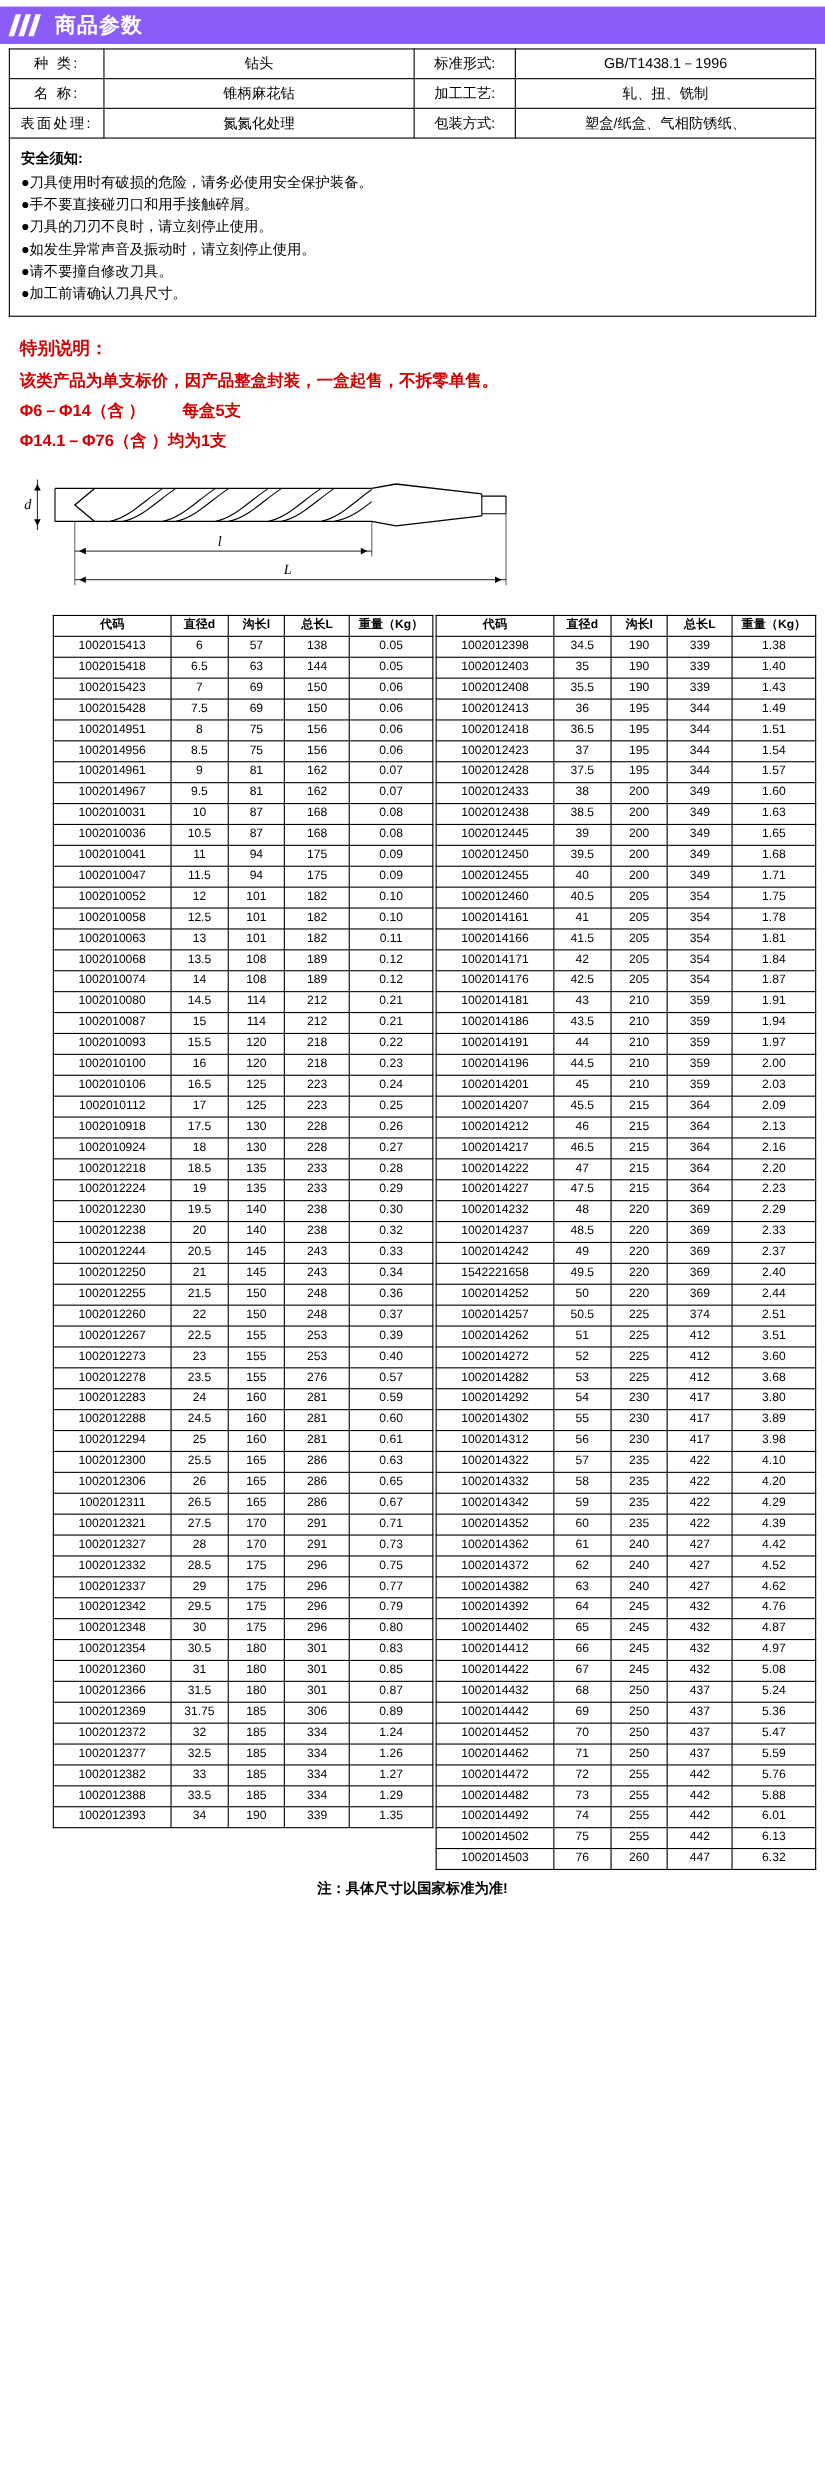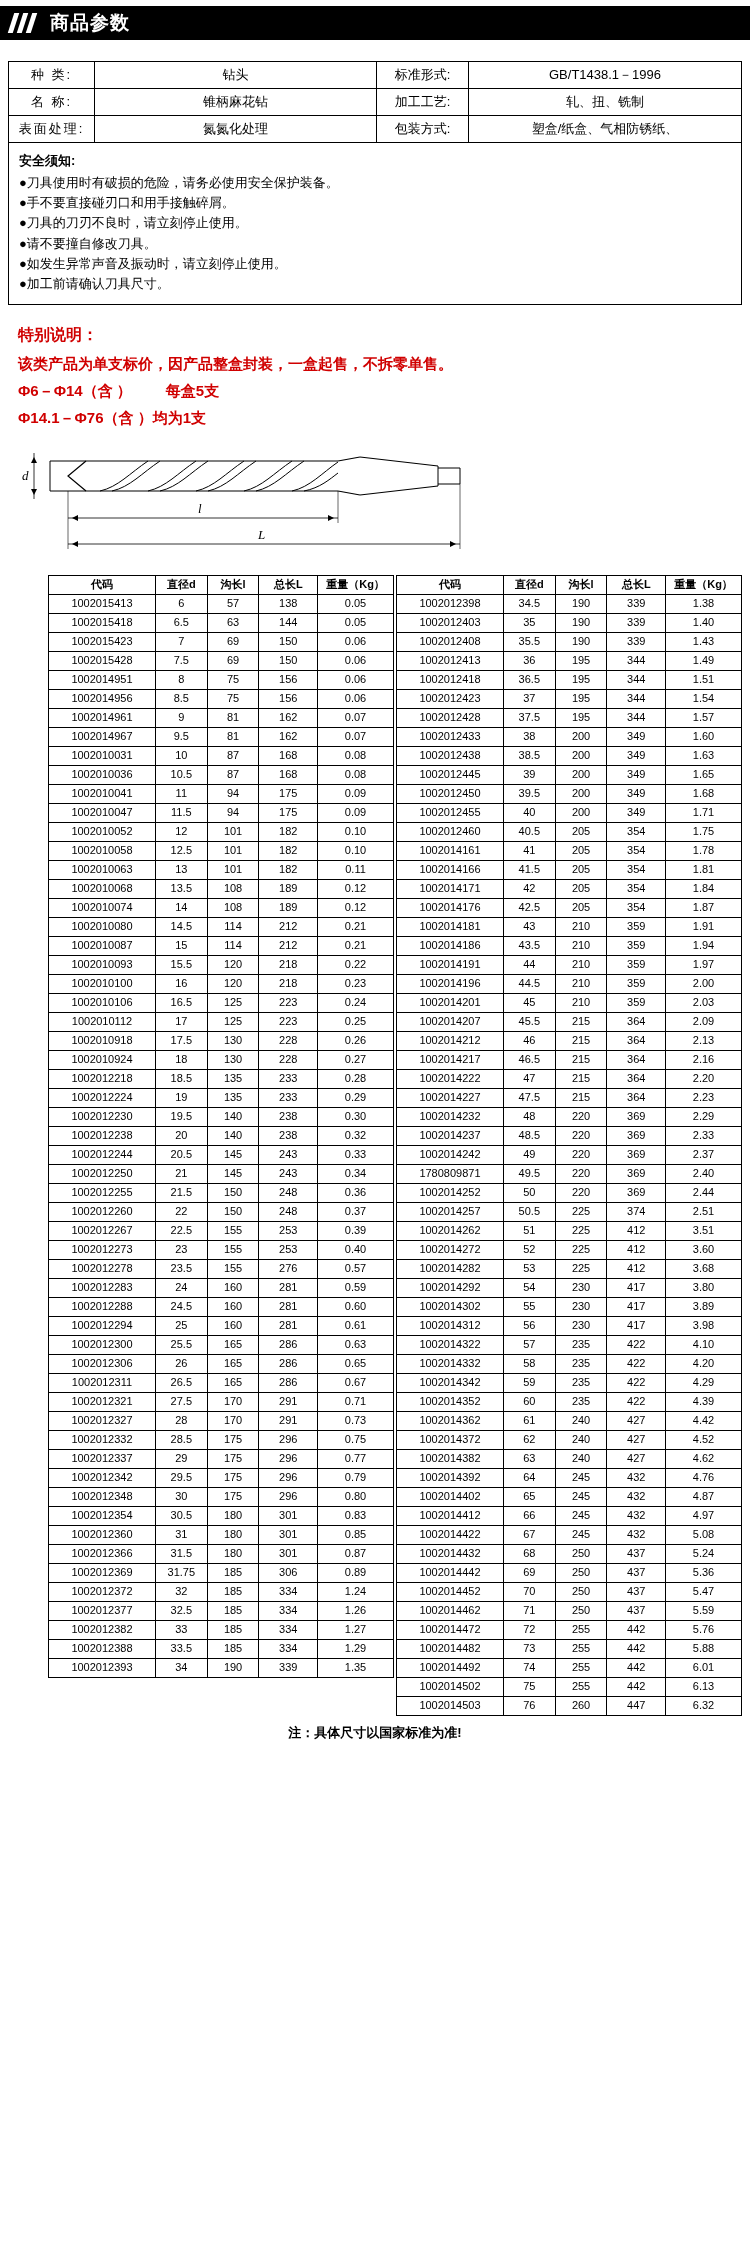--- a/index.html
+++ b/index.html
@@ -10,21 +10,21 @@
   body {
     width: 750px;
     font-family: "Liberation Sans", sans-serif;
     color: #000;
   }
   .page { width: 750px; padding: 0 0 10px 0; }
 
   
   .header {
     height: 34px;
-    background: #000000;
+    background: #8b5cf6;
     display: flex;
     align-items: center;
     padding: 0 8px;
     margin: 6px 0 0 0;
   }
   .header .logo {
     width: 34px; height: 24px;
     margin-right: 8px;
     position: relative;
     flex: 0 0 auto;
@@ -45,21 +45,21 @@
     font-weight: bold;
     letter-spacing: 1px;
   }
 
   
   .spec-wrap { padding: 0 8px; }
   table.spec {
     width: 100%;
     border-collapse: collapse;
     font-size: 13px;
-    margin-top: 21px;
+    margin-top: 4px;
   }
   table.spec td {
     border: 1px solid #000;
     height: 27px;
     padding: 2px 6px;
     text-align: center;
     white-space: nowrap;
   }
   td.label { width: 86px; letter-spacing: 2px; }
   td.val   { width: 282px; }
@@ -165,22 +165,22 @@
           </tr>
         </tbody>
     </table>
 
     <div class="notes">
       <div class="notes-title">安全须知:</div>
       <div id="notes-lines">
           <div class="line">●刀具使用时有破损的危险，请务必使用安全保护装备。</div>
           <div class="line">●手不要直接碰刃口和用手接触碎屑。</div>
           <div class="line">●刀具的刀刃不良时，请立刻停止使用。</div>
+          <div class="line">●如发生异常声音及振动时，请立刻停止使用。</div>
           <div class="line">●请不要撞自修改刀具。</div>
-          <div class="line">●如发生异常声音及振动时，请立刻停止使用。</div>
           <div class="line">●加工前请确认刀具尺寸。</div>
         </div>
     </div>
 
     <div class="special">
       <div class="sp-title">特别说明：</div>
       <div class="sp-row">该类产品为单支标价，因产品整盒封装，一盒起售，不拆零单售。</div>
       <div class="sp-row">
         <span>Φ6－Φ14（含 ）</span><span class="gap"></span><span>每盒5支</span>
       </div>
@@ -872,21 +872,21 @@
               <td class="w">2.33</td>
             </tr>
             <tr>
               <td class="code">1002014242</td>
               <td class="d">49</td>
               <td class="l">220</td>
               <td class="L">369</td>
               <td class="w">2.37</td>
             </tr>
             <tr>
-              <td class="code">1780809871</td>
+              <td class="code">1542221658</td>
               <td class="d">49.5</td>
               <td class="l">220</td>
               <td class="L">369</td>
               <td class="w">2.40</td>
             </tr>
             <tr>
               <td class="code">1002014252</td>
               <td class="d">50</td>
               <td class="l">220</td>
               <td class="L">369</td>

